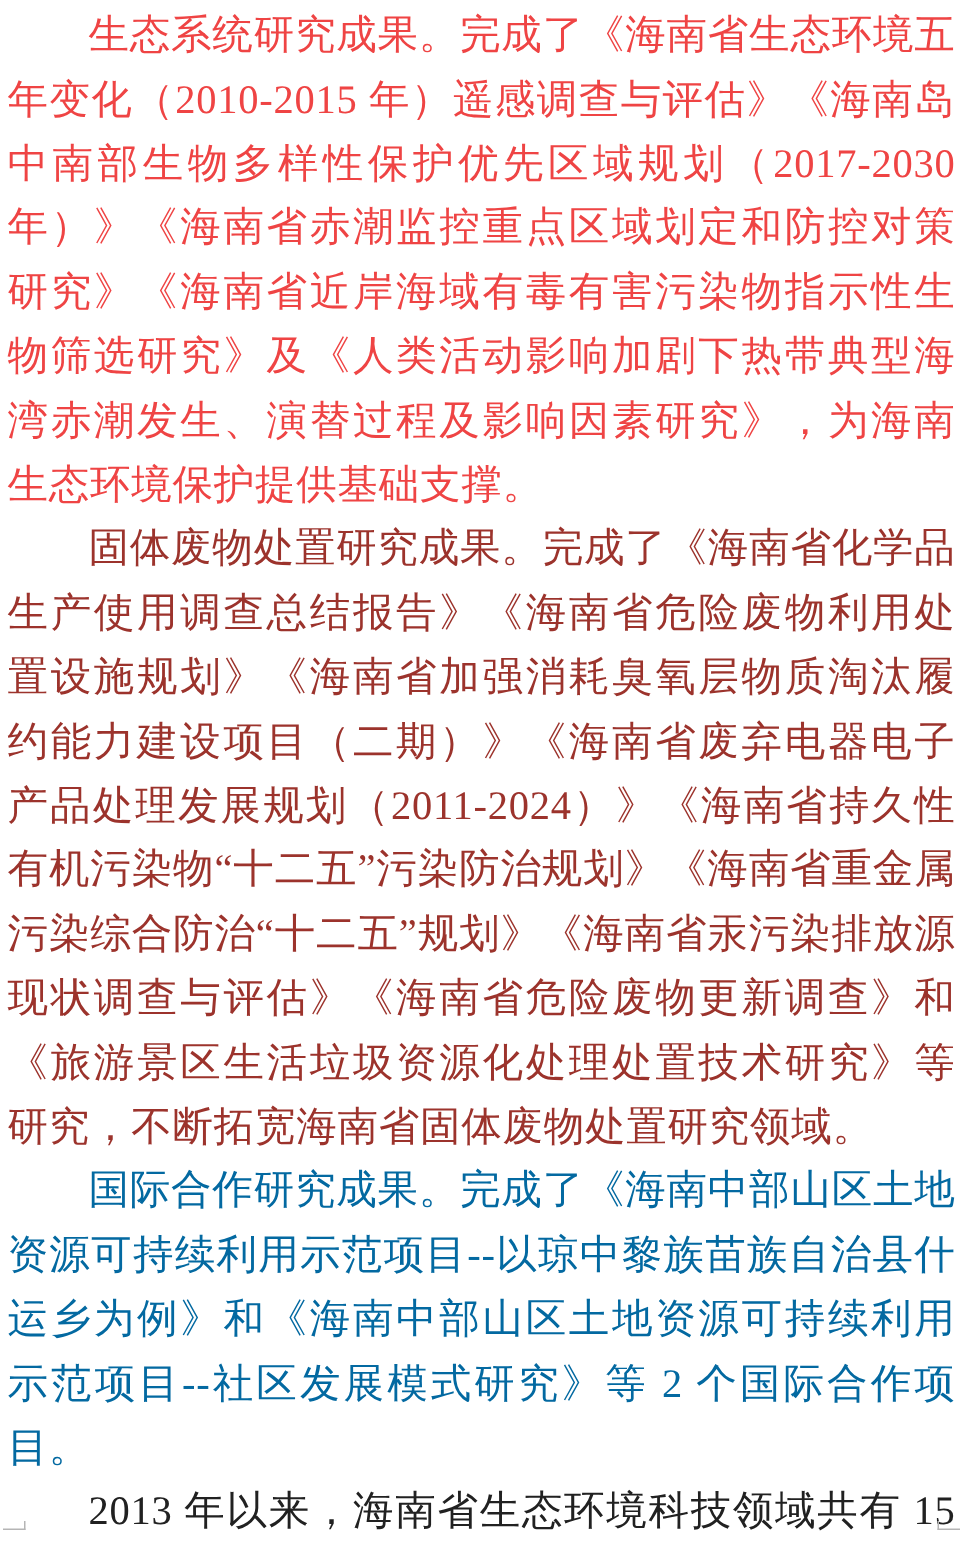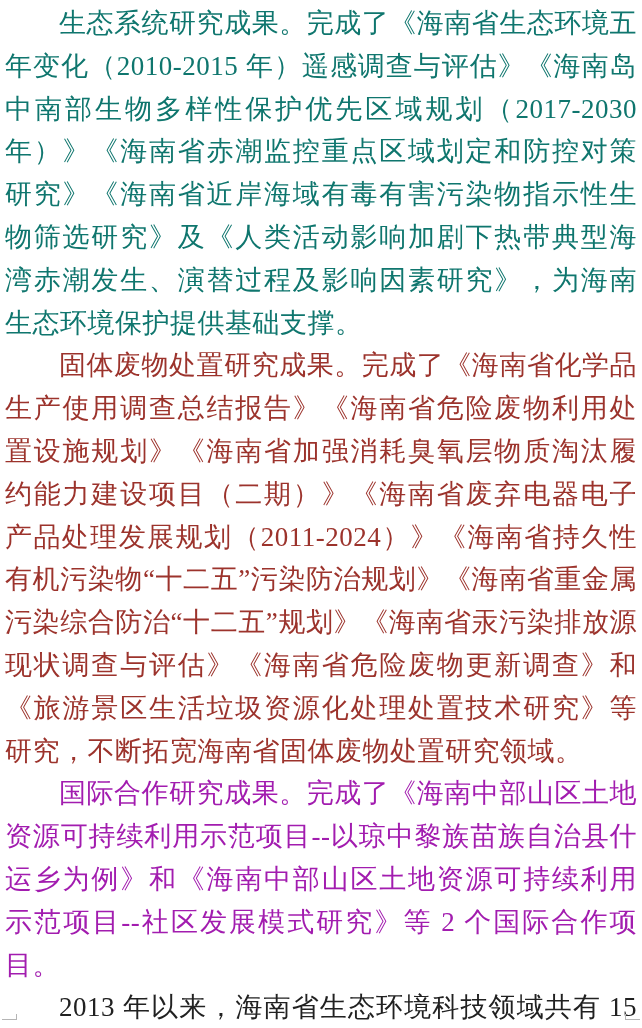--- a/index.html
+++ b/index.html
@@ -41,20 +41,20 @@
   .corner-mark.right {
     right: 2px;
     border-bottom: 1px solid #b5b5b5;
     border-left: 1px solid #b5b5b5;
   }
 </style>
 </head>
 <body>
 
 <div class="page">
-  <p class="para" style="color: #0f766e;">生态系统研究成果。完成了《海南省生态环境五年变化（2010-2015 年）遥感调查与评估》《海南岛中南部生物多样性保护优先区域规划（2017-2030 年）》《海南省赤潮监控重点区域划定和防控对策研究》《海南省近岸海域有毒有害污染物指示性生物筛选研究》及《人类活动影响加剧下热带典型海湾赤潮发生、演替过程及影响因素研究》，为海南生态环境保护提供基础支撑。</p>
+  <p class="para" style="color: #ef4444;">生态系统研究成果。完成了《海南省生态环境五年变化（2010-2015 年）遥感调查与评估》《海南岛中南部生物多样性保护优先区域规划（2017-2030 年）》《海南省赤潮监控重点区域划定和防控对策研究》《海南省近岸海域有毒有害污染物指示性生物筛选研究》及《人类活动影响加剧下热带典型海湾赤潮发生、演替过程及影响因素研究》，为海南生态环境保护提供基础支撑。</p>
   <p class="para" style="color: rgb(156, 51, 44);">固体废物处置研究成果。完成了《海南省化学品生产使用调查总结报告》《海南省危险废物利用处置设施规划》《海南省加强消耗臭氧层物质淘汰履约能力建设项目（二期）》《海南省废弃电器电子产品处理发展规划（2011-2024）》《海南省持久性有机污染物“十二五”污染防治规划》《海南省重金属污染综合防治“十二五”规划》《海南省汞污染排放源现状调查与评估》《海南省危险废物更新调查》和《旅游景区生活垃圾资源化处理处置技术研究》等研究，不断拓宽海南省固体废物处置研究领域。</p>
-  <p class="para" style="color: #a21caf;">国际合作研究成果。完成了《海南中部山区土地资源可持续利用示范项目--以琼中黎族苗族自治县什运乡为例》和《海南中部山区土地资源可持续利用示范项目--社区发展模式研究》等 2 个国际合作项目。</p>
+  <p class="para" style="color: #0369a1;">国际合作研究成果。完成了《海南中部山区土地资源可持续利用示范项目--以琼中黎族苗族自治县什运乡为例》和《海南中部山区土地资源可持续利用示范项目--社区发展模式研究》等 2 个国际合作项目。</p>
   <p class="para" style="color: rgb(33, 33, 33);">2013 年以来，海南省生态环境科技领域共有 15 项基础理论类、软科学类、社会科学和应用技术获得立项，其中 4 项已完成生态环境保护科技成果登记。《海南省集中式饮用水水源地环境调查及保护对策研究》和《博鳌亚洲论坛特别规划区区域开发规划环境问题及保护对策研究》等 2 个项目获得海南省科技进步奖。</p>
 
   <div class="corner-mark left" style="border-color: rgb(181, 181, 181);"></div>
   <div class="corner-mark right" style="border-color: rgb(181, 181, 181);"></div>
 </div>
 
 </body></html>

